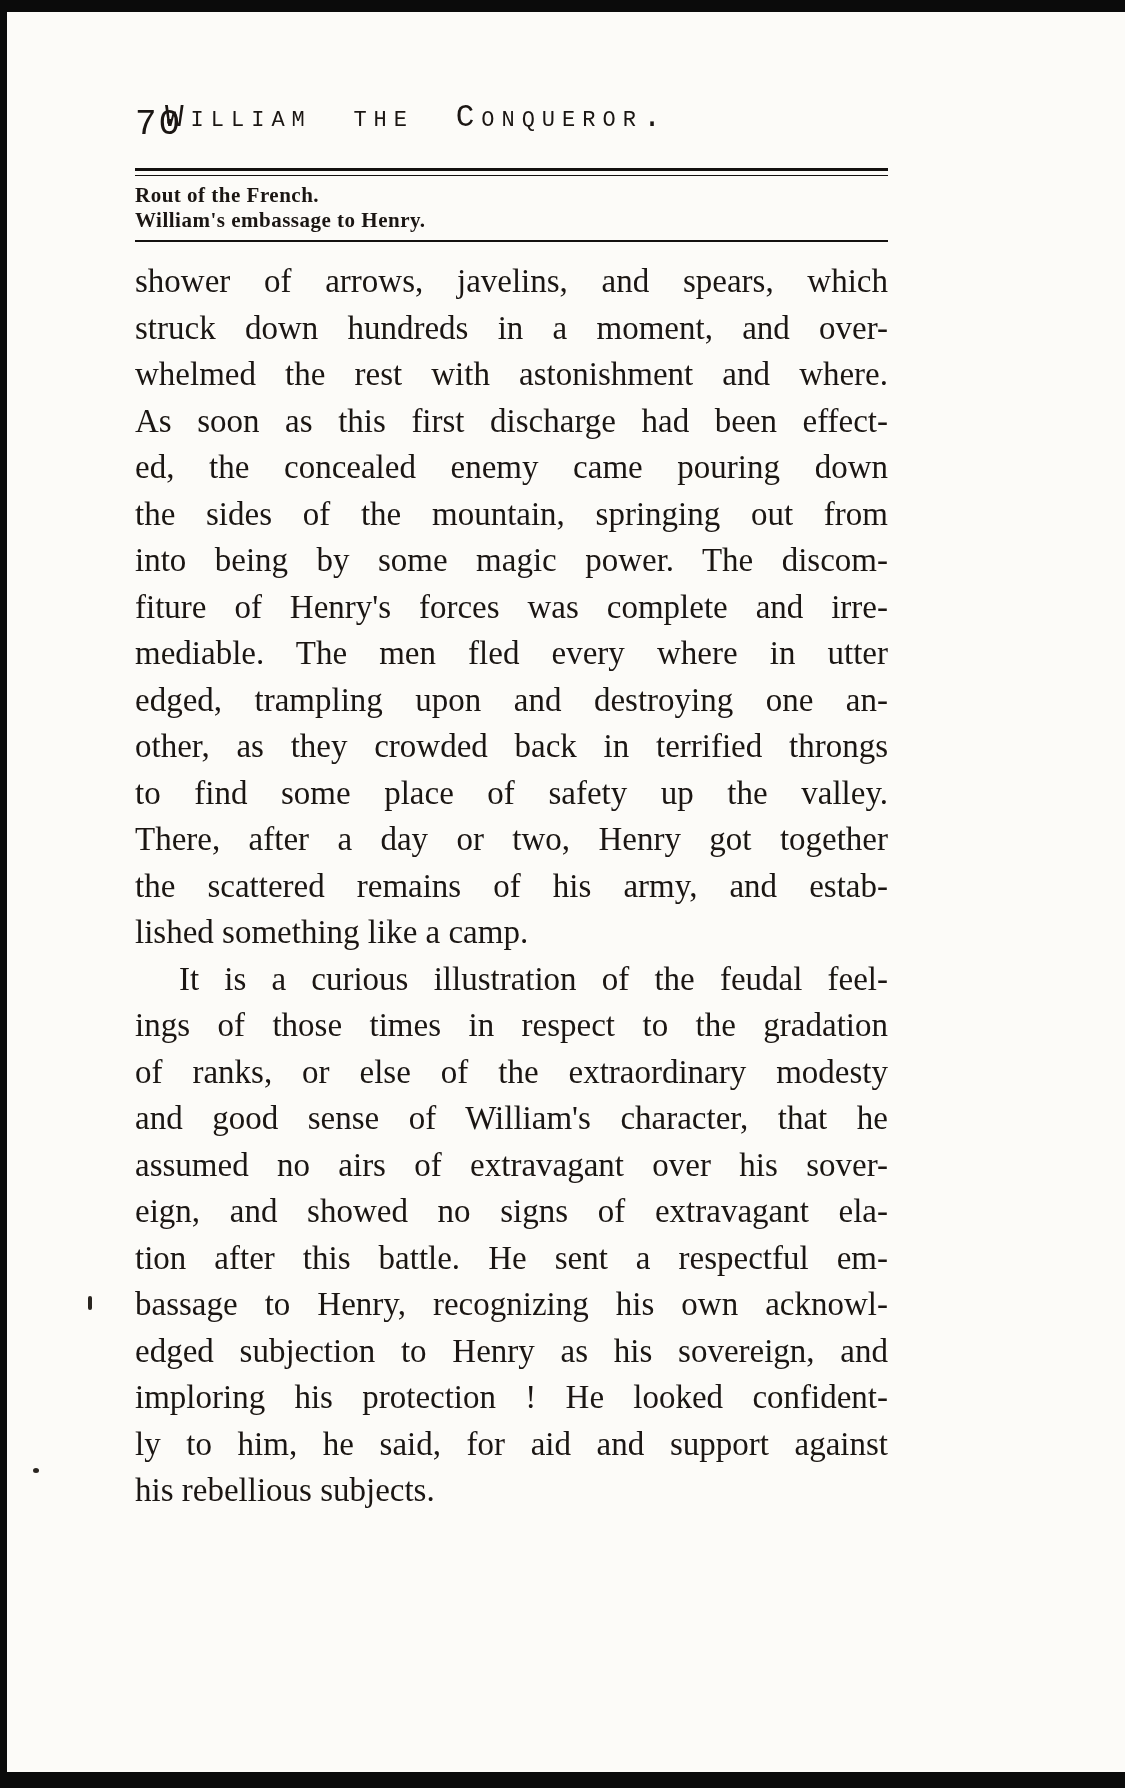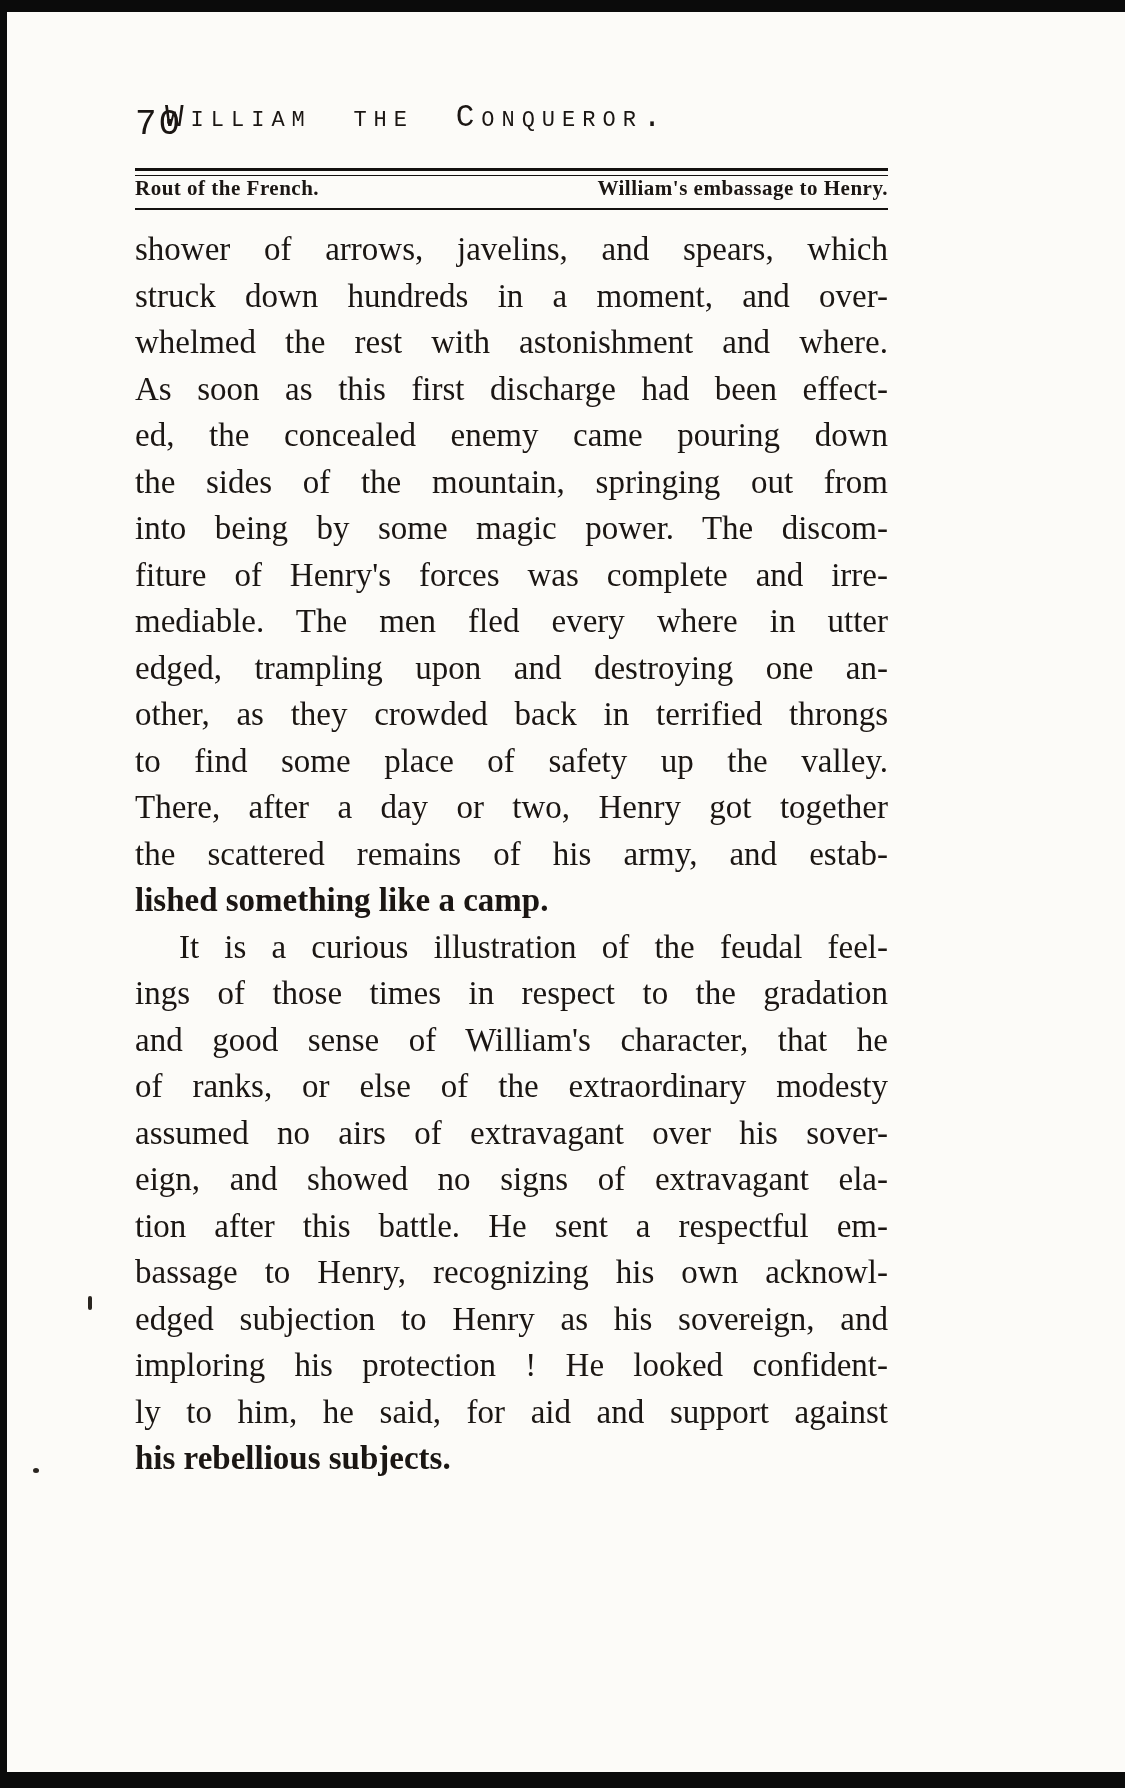--- a/index.html
+++ b/index.html
@@ -54,24 +54,25 @@
     padding-left: 30px;
   }
 
   .rule-double { margin-top: 20px; }
   .rule-double .thick { height: 3px; background: #141110; }
   .rule-double .thin  { height: 1px; background: #141110; margin-top: 4px; }
 
   .running-heads {
     display: flex;
     justify-content: space-between;
-    margin-top: 0;
+    margin-top: 7px;
     font-size: 21px;
     font-weight: bold;
     letter-spacing: 0.5px;
+    flex-direction: column;
   }
 
   .rule-single {
     margin-top: 7px;
     height: 2px;
     background: #141110;
   }
 
   main.body-text {
     margin-top: 16px;
@@ -79,21 +80,20 @@
     line-height: 46.5px;
   }
   .paragraph { margin: 0; }
   .line {
     text-align: justify;
     text-align-last: justify;
   }
   .line.last {
     text-align: center;
     text-align-last: left;
-    font-weight: bold;
   }
   .line.indent { text-indent: 44px; }
 </style>
 </head>
 <body>
 
 <div class="page">
 
   <div class="edge top"></div>
   <div class="edge left"></div>
@@ -135,22 +135,22 @@
           <div class="line">edged, trampling upon and destroying one an-</div>
           <div class="line">other, as they crowded back in terrified throngs</div>
           <div class="line">to find some place of safety up the valley.</div>
           <div class="line">There, after a day or two, Henry got together</div>
           <div class="line">the scattered remains of his army, and estab-</div>
           <div class="line last">lished something like a camp.</div>
         </div>
         <div class="paragraph">
           <div class="line indent">It is a curious illustration of the feudal feel-</div>
           <div class="line">ings of those times in respect to the gradation</div>
+          <div class="line">of ranks, or else of the extraordinary modesty</div>
           <div class="line">and good sense of William's character, that he</div>
-          <div class="line">of ranks, or else of the extraordinary modesty</div>
           <div class="line">assumed no airs of extravagant over his sover-</div>
           <div class="line">eign, and showed no signs of extravagant ela-</div>
           <div class="line">tion after this battle.  He sent a respectful em-</div>
           <div class="line">bassage to Henry, recognizing his own acknowl-</div>
           <div class="line">edged subjection to Henry as his sovereign, and</div>
           <div class="line">imploring his protection !  He looked confident-</div>
           <div class="line">ly to him, he said, for aid and support against</div>
           <div class="line last">his rebellious subjects.</div>
         </div>
       </main>

